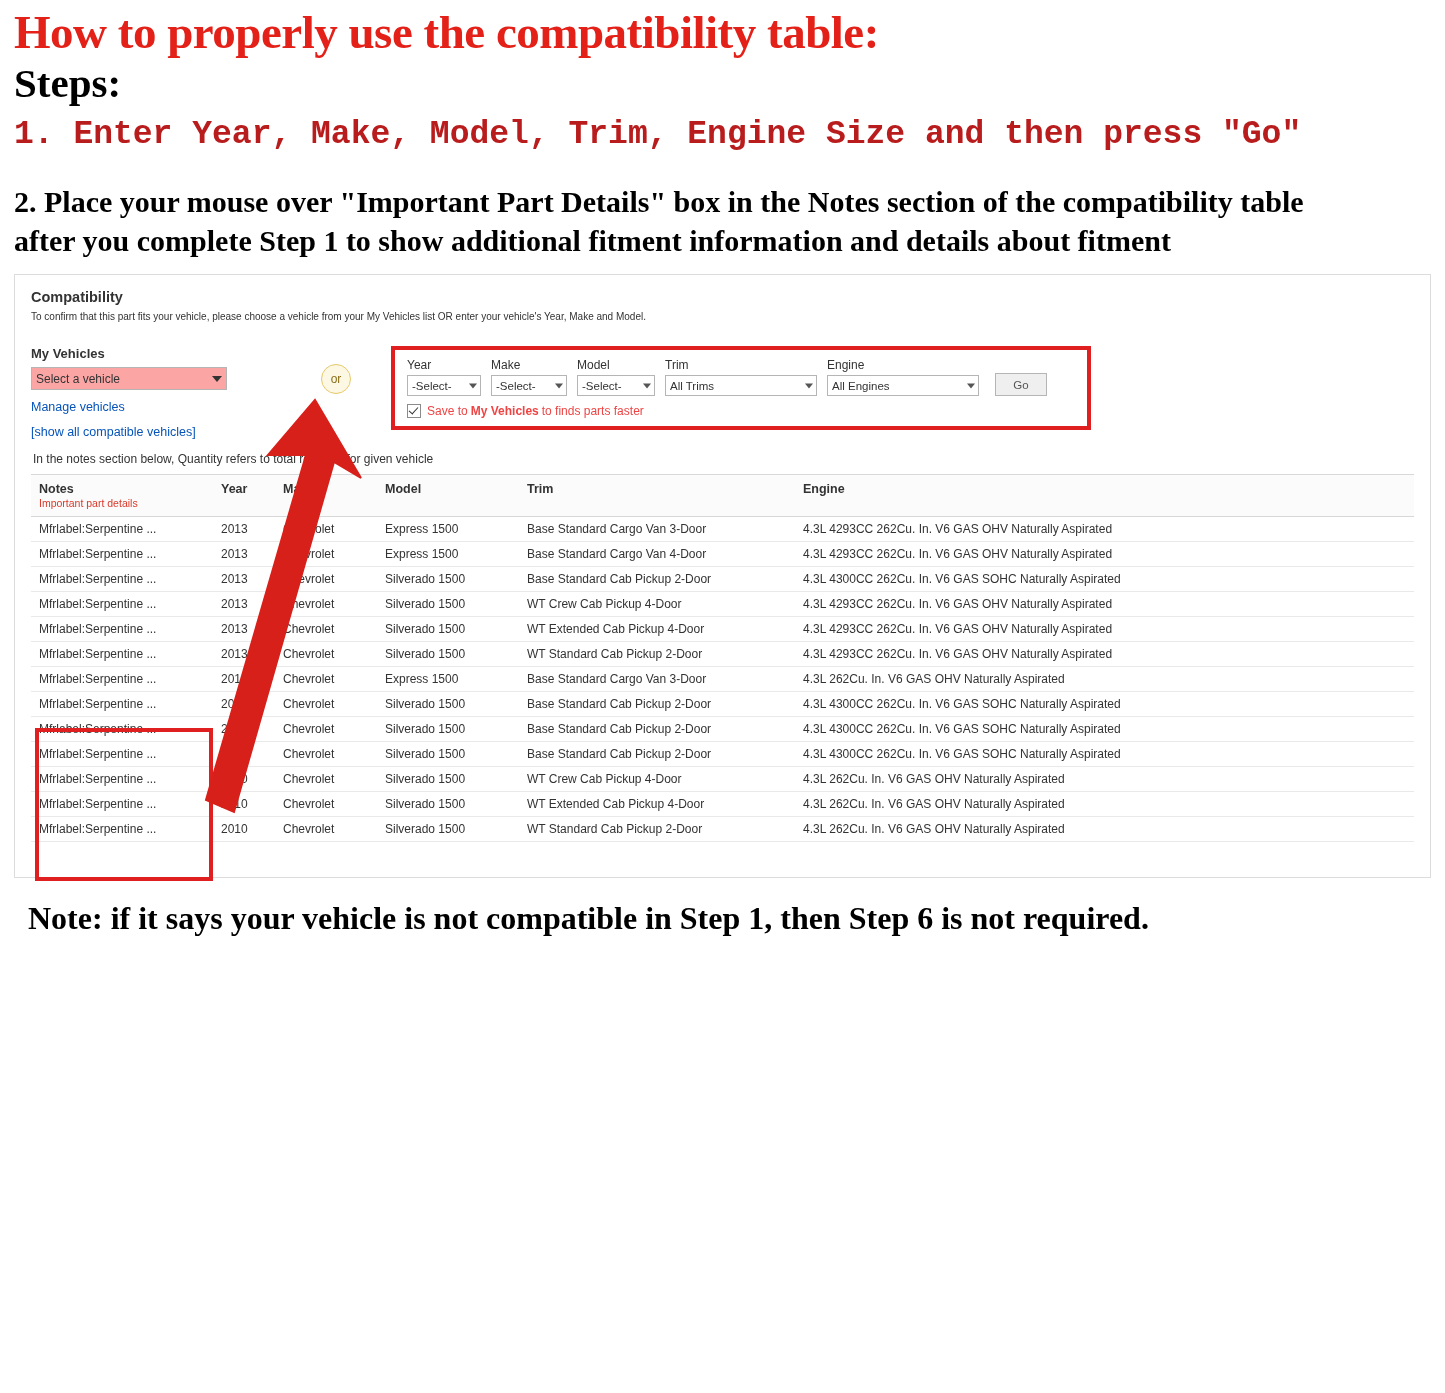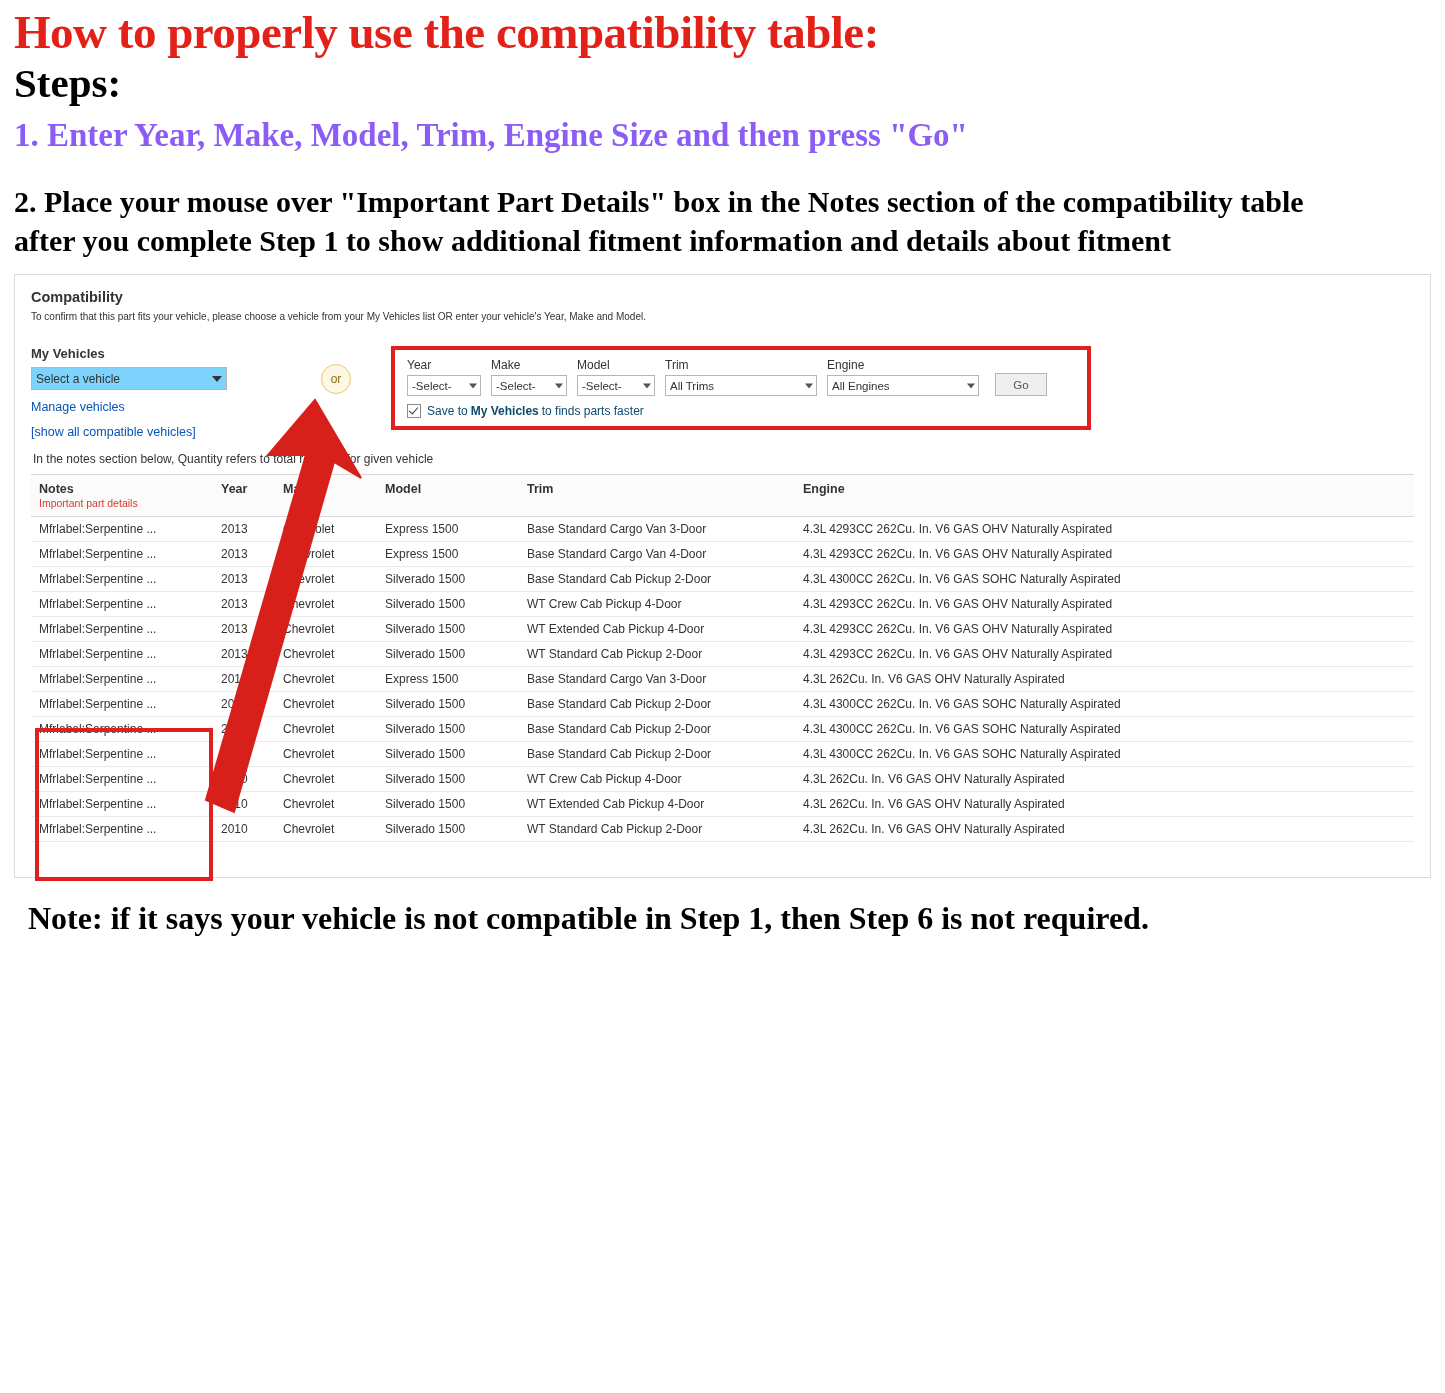--- a/index.html
+++ b/index.html
@@ -35,23 +35,23 @@
   }
   .steps-label {
     font-family: "Liberation Serif", serif;
     font-weight: bold;
     color: #000000;
     font-size: 41px;
     line-height: 1.1;
     margin: 4px 0 4px 0;
   }
   .step-line {
-    font-family: Liberation Serif, serif;
-    font-weight: bold;
-    color: #8b5cf6;
+    font-family: Liberation Mono, monospace;
+    font-weight: bold;
+    color: #b91c1c;
     font-size: 33px;
     line-height: 1.18;
     margin: 10px 0 12px 0;
   }
   .step-two {
     font-family: "Liberation Serif", serif;
     font-weight: bold;
     color: #000000;
     font-size: 30px;
     line-height: 1.28;
@@ -90,21 +90,21 @@
   .myveh-label {
     font-size: 13px;
     font-weight: bold;
     color: #333;
     margin-bottom: 6px;
   }
   .select-box {
     width: 196px;
     height: 23px;
     border: 1px solid #b5b5b5;
-    background: #7dd3fc;
+    background: #fca5a5;
     font-size: 12px;
     color: #333;
     display: flex;
     align-items: center;
     padding: 0 4px;
     box-sizing: border-box;
     position: relative;
   }
   .select-box .caret {
     position: absolute;
@@ -202,21 +202,21 @@
     display: flex;
     align-items: center;
     justify-content: center;
     margin-left: 6px;
   }
   .save-row {
     display: flex;
     align-items: center;
     margin-top: 8px;
     font-size: 12px;
-    color: #0c4a6e;
+    color: #ef4444;
   }
   .checkbox {
     width: 12px;
     height: 12px;
     border: 1px solid #8b8b8b;
     background: #fff;
     margin-right: 6px;
     position: relative;
   }
   .checkbox:after {

